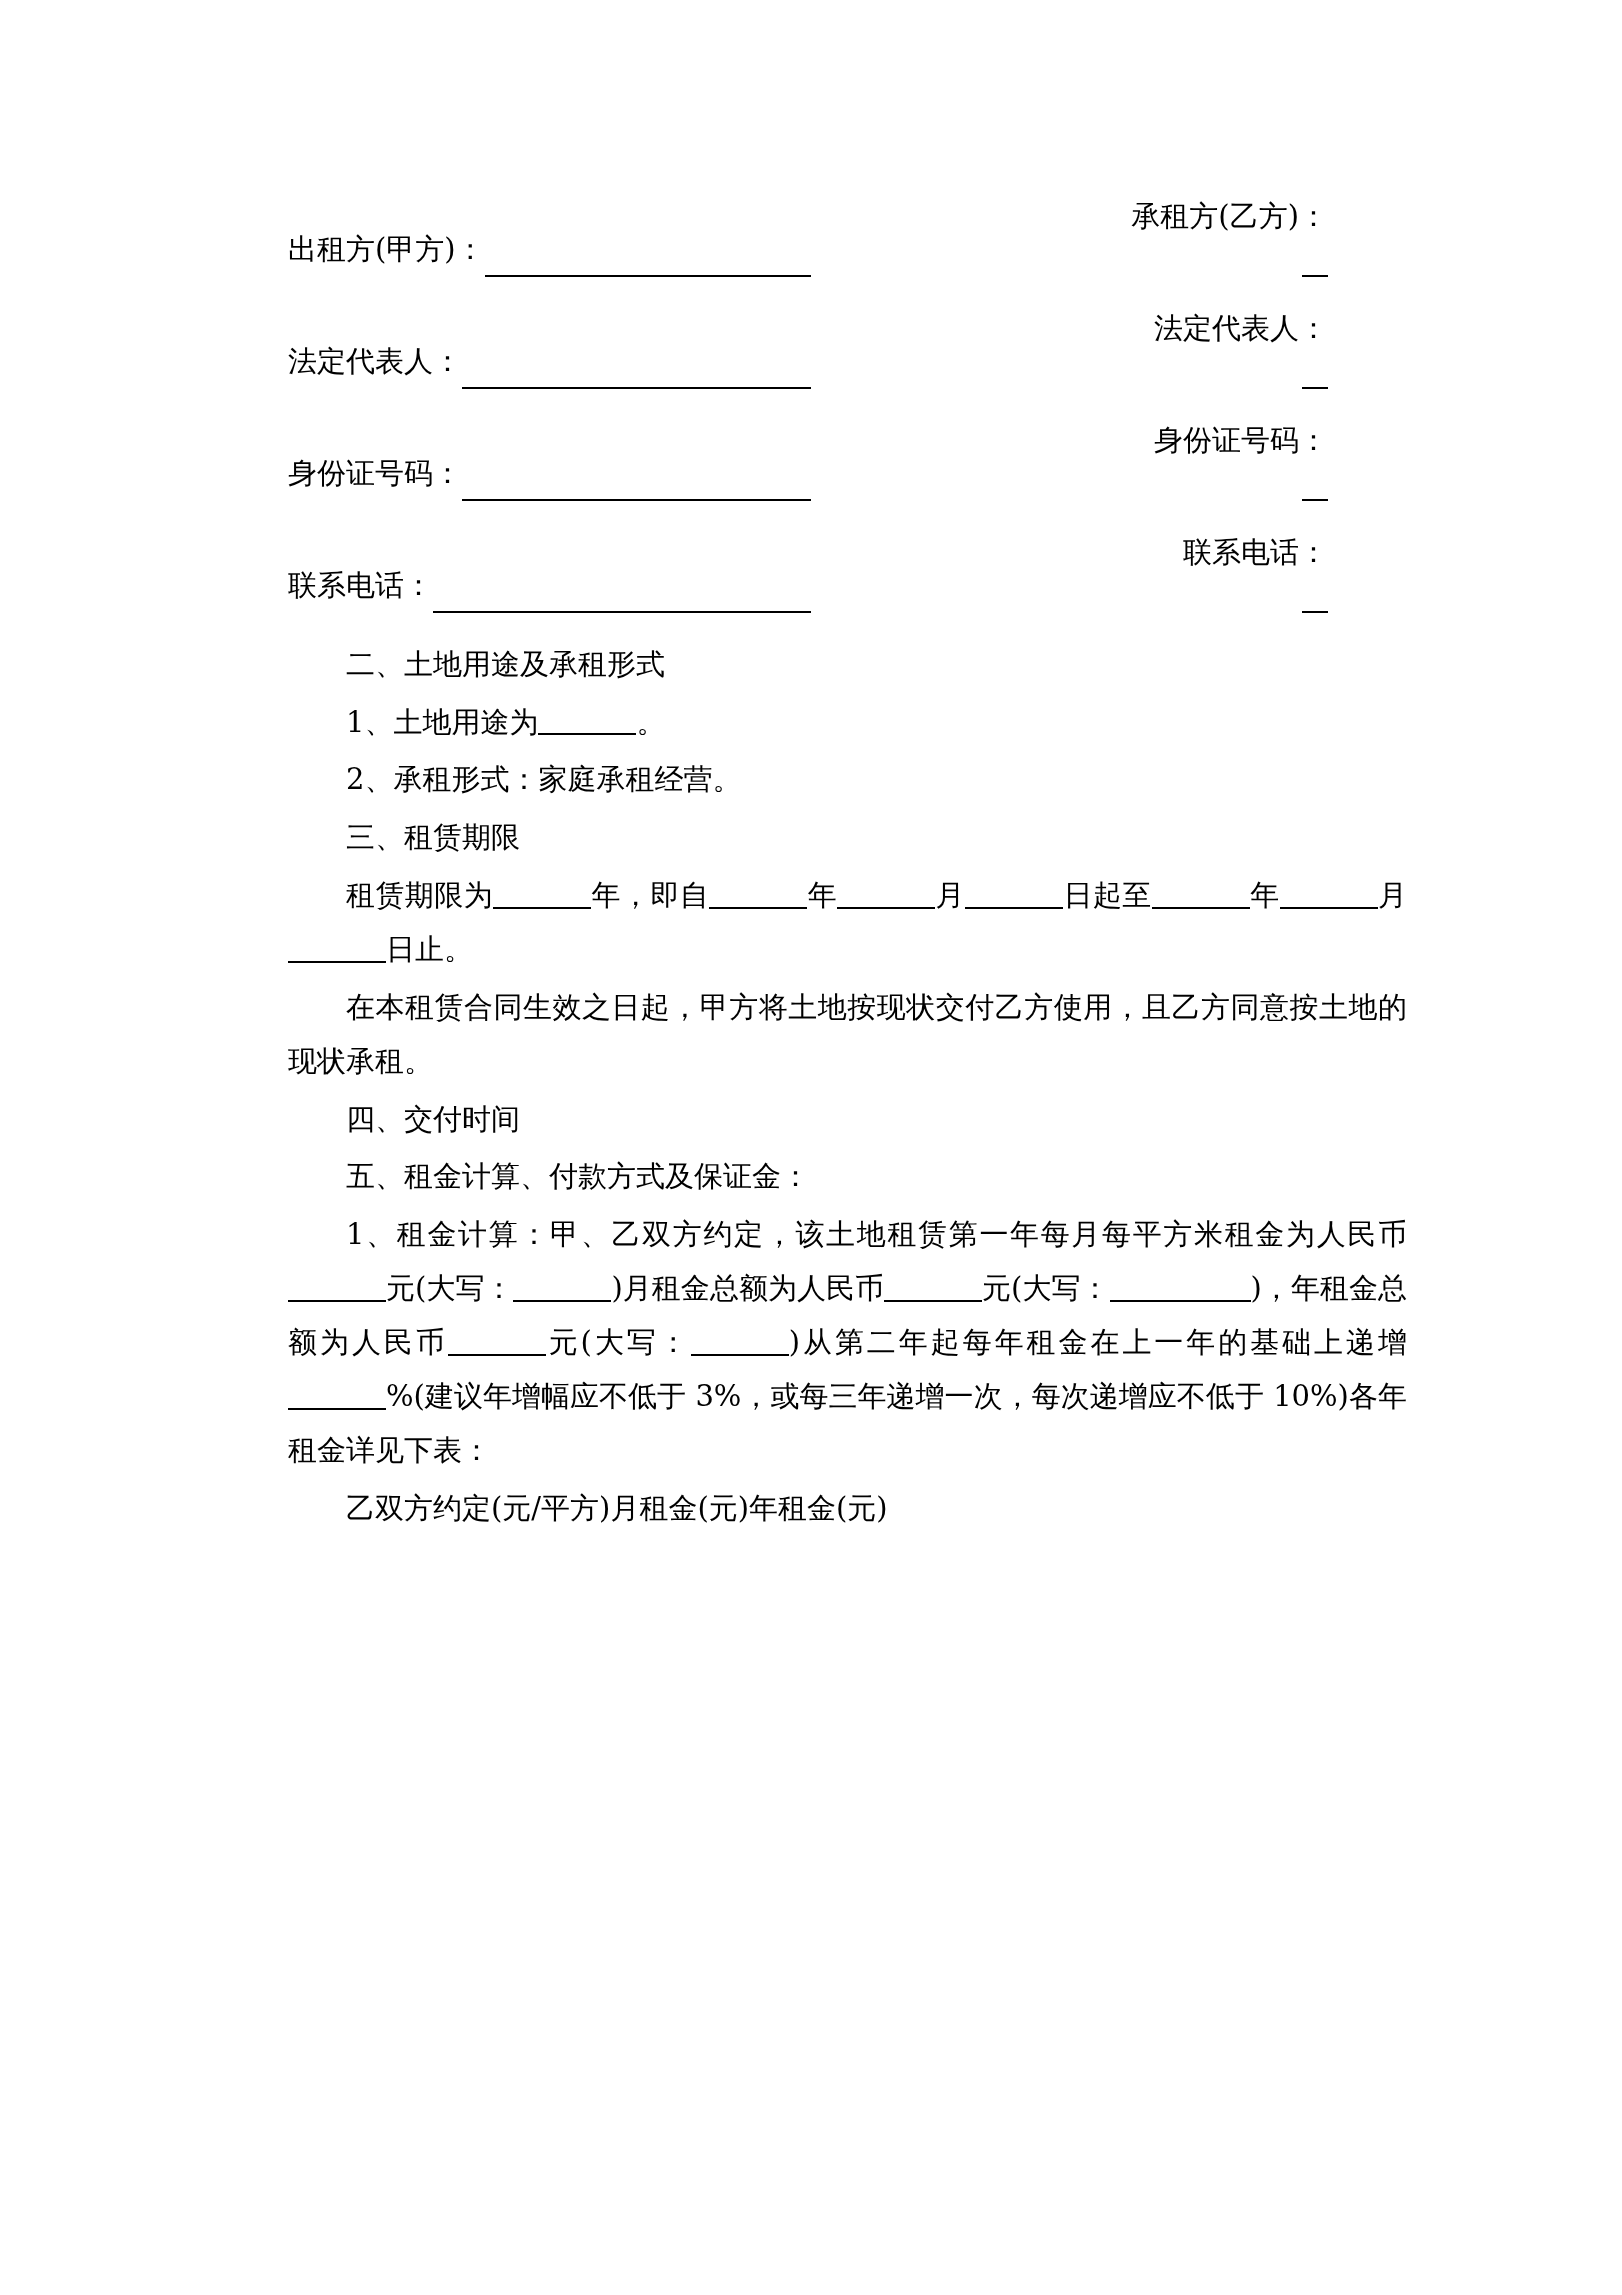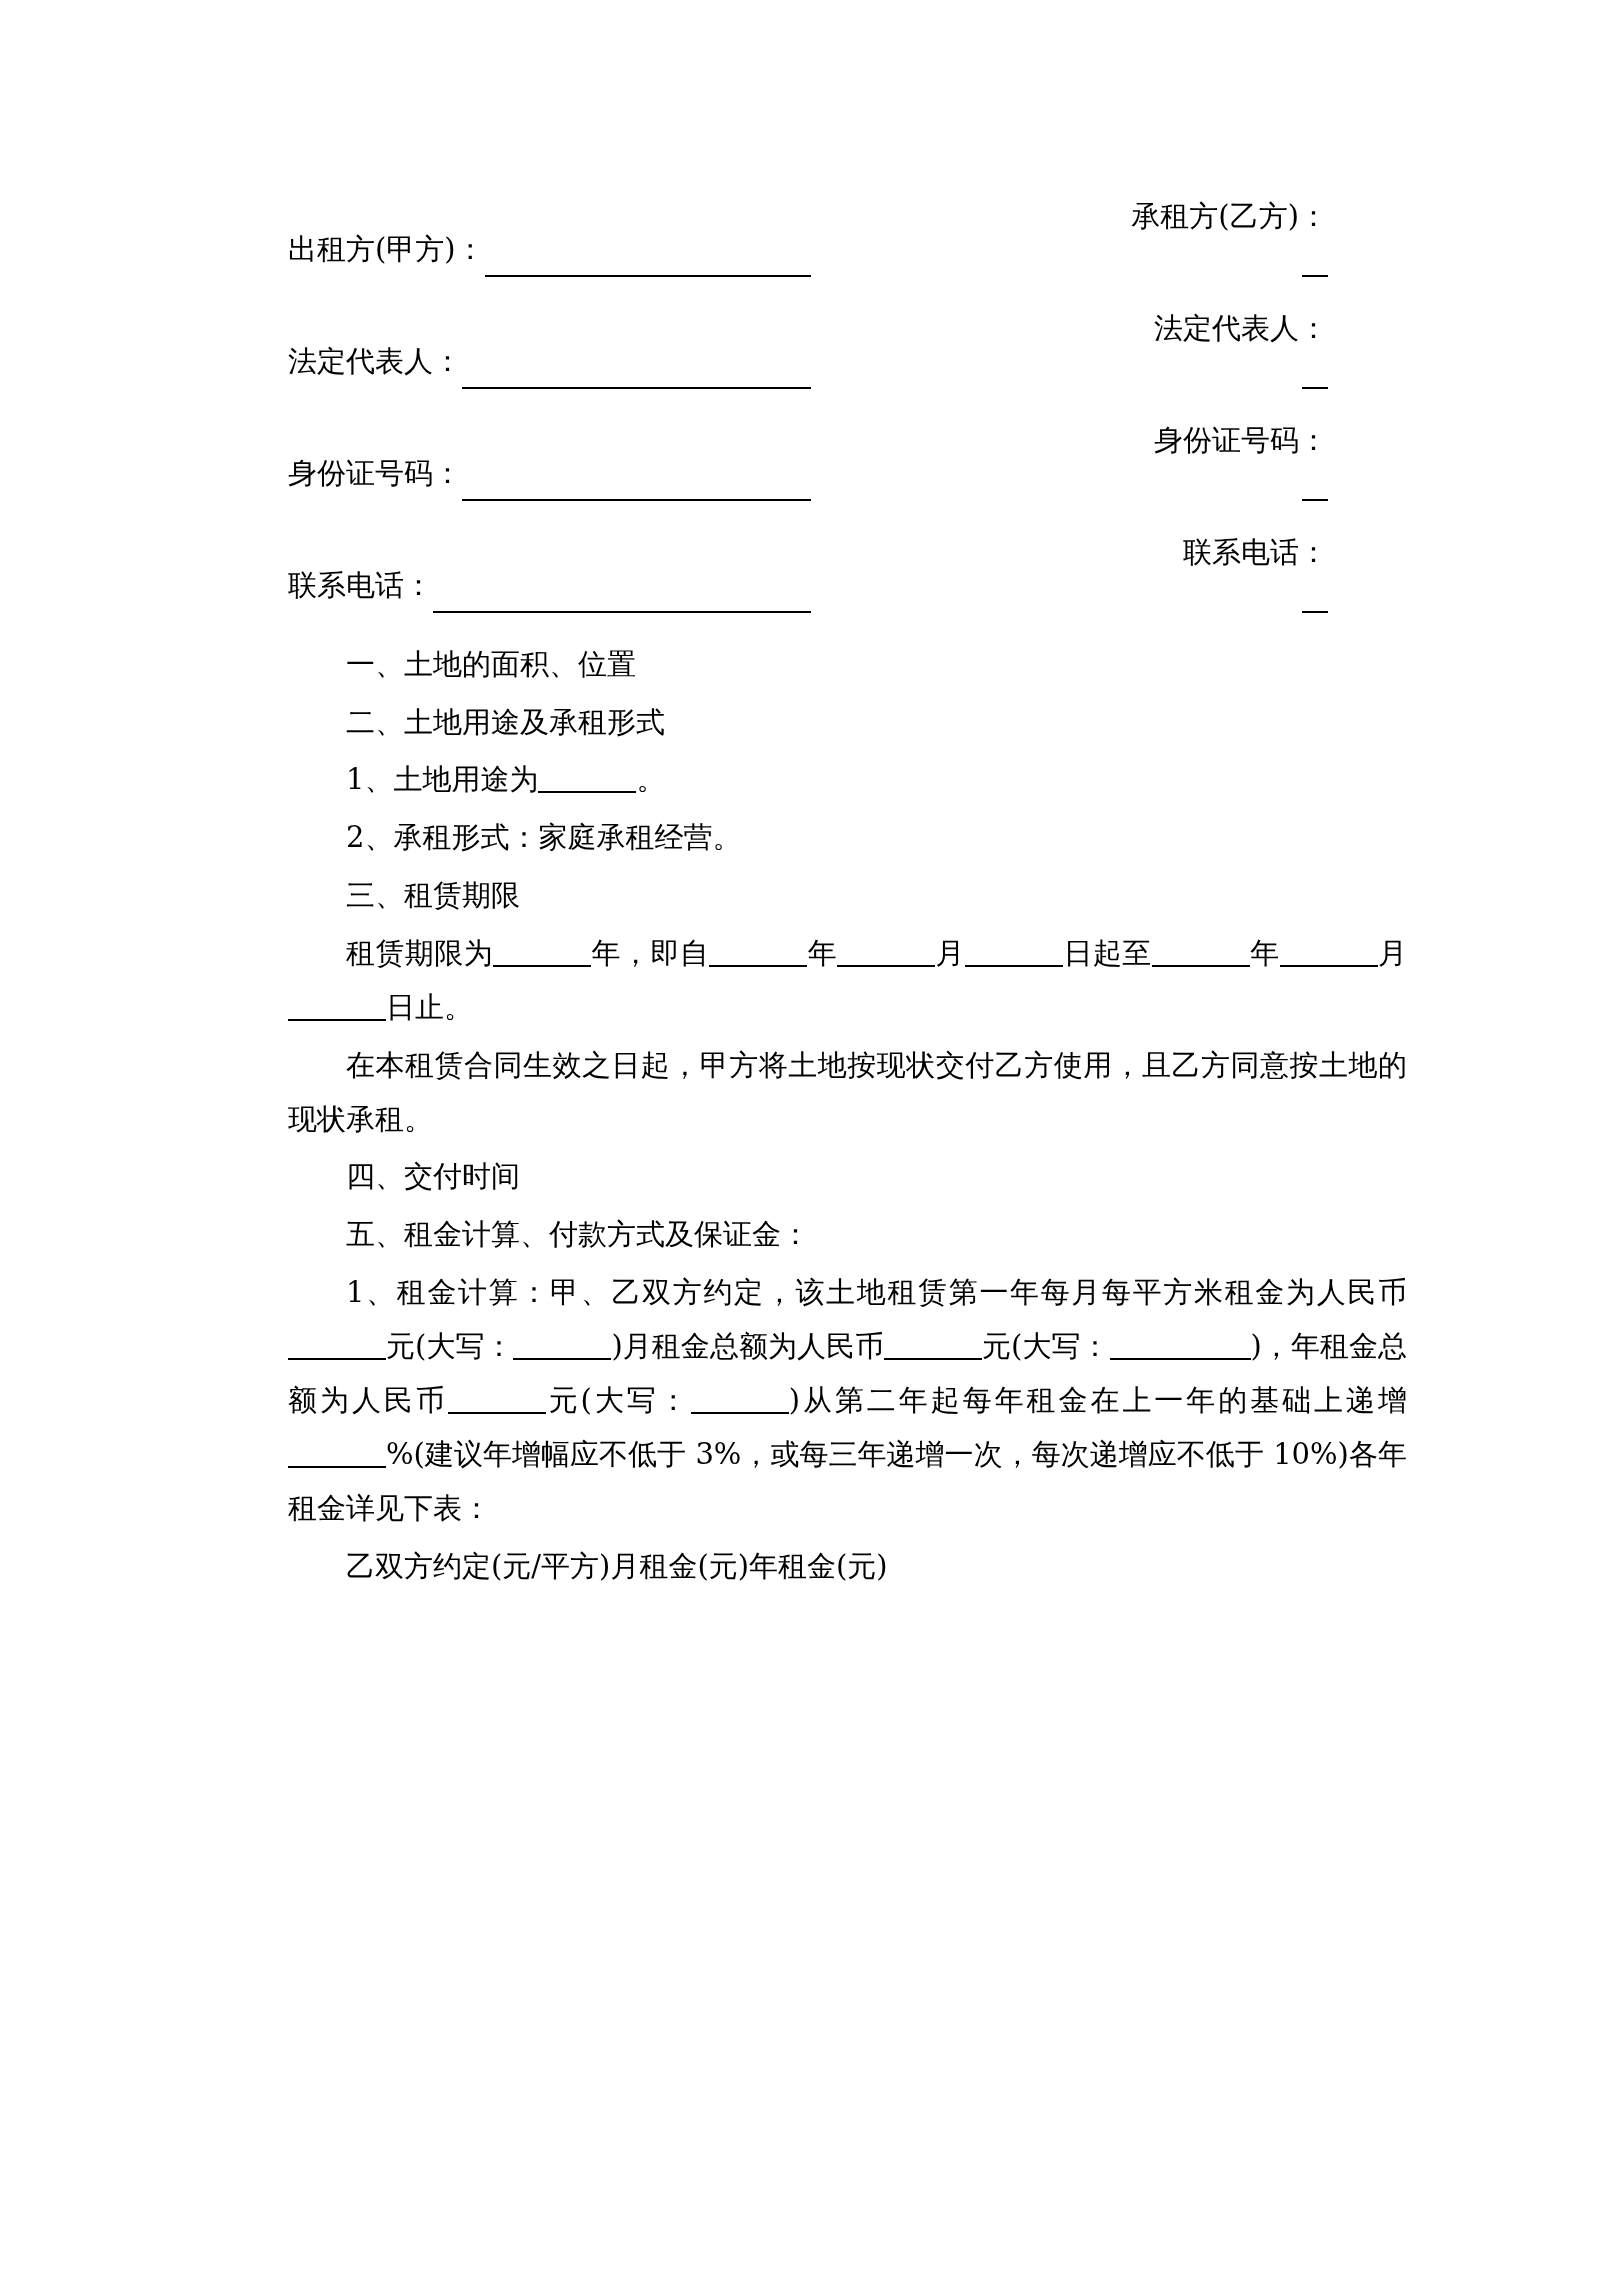--- a/index.html
+++ b/index.html
@@ -114,21 +114,20 @@
         </div>
         <div class="party-col right">
           <span class="party-label">联系电话：</span>
           <span class="fill-line"></span>
         </div>
       </div>
     </div>
 
 
     <div id="sections">
-        <p class="indent">一、土地的面积、位置</p>
         <p class="indent">二、土地用途及承租形式</p>
         <p class="indent"><span>1、土地用途为</span><span class="blank b-md"></span><span>。</span></p>
         <p class="indent"><span>2、承租形式：家庭承租经营。</span></p>
         <p class="indent">三、租赁期限</p>
         <p class="indent"><span>租赁期限为</span><span class="blank b-md"></span><span>年，即自</span><span class="blank b-md"></span><span>年</span><span class="blank b-md"></span><span>月</span><span class="blank b-md"></span><span>日起至</span><span class="blank b-md"></span><span>年</span><span class="blank b-md"></span><span>月</span><span class="blank b-md"></span><span>日止。</span></p>
         <p class="indent"><span>在本租赁合同生效之日起，甲方将土地按现状交付乙方使用，且乙方同意按土地的现状承租。</span></p>
         <p class="indent">四、交付时间</p>
         <p class="indent">五、租金计算、付款方式及保证金：</p>
         <p class="indent"><span>1、租金计算：甲、乙双方约定，该土地租赁第一年每月每平方米租金为人民币</span><span class="blank b-md"></span><span>元(大写：</span><span class="blank b-md"></span><span>)月租金总额为人民币</span><span class="blank b-md"></span><span>元(大写：</span><span class="blank b-xl"></span><span>)，年租金总额为人民币</span><span class="blank b-md"></span><span>元(大写：</span><span class="blank b-md"></span><span>)从第二年起每年租金在上一年的基础上递增</span><span class="blank b-md"></span><span>%(建议年增幅应不低于 3%，或每三年递增一次，每次递增应不低于 10%)各年租金详见下表：</span></p>
         <p class="indent"><span>乙双方约定(元/平方)月租金(元)年租金(元)</span></p>

